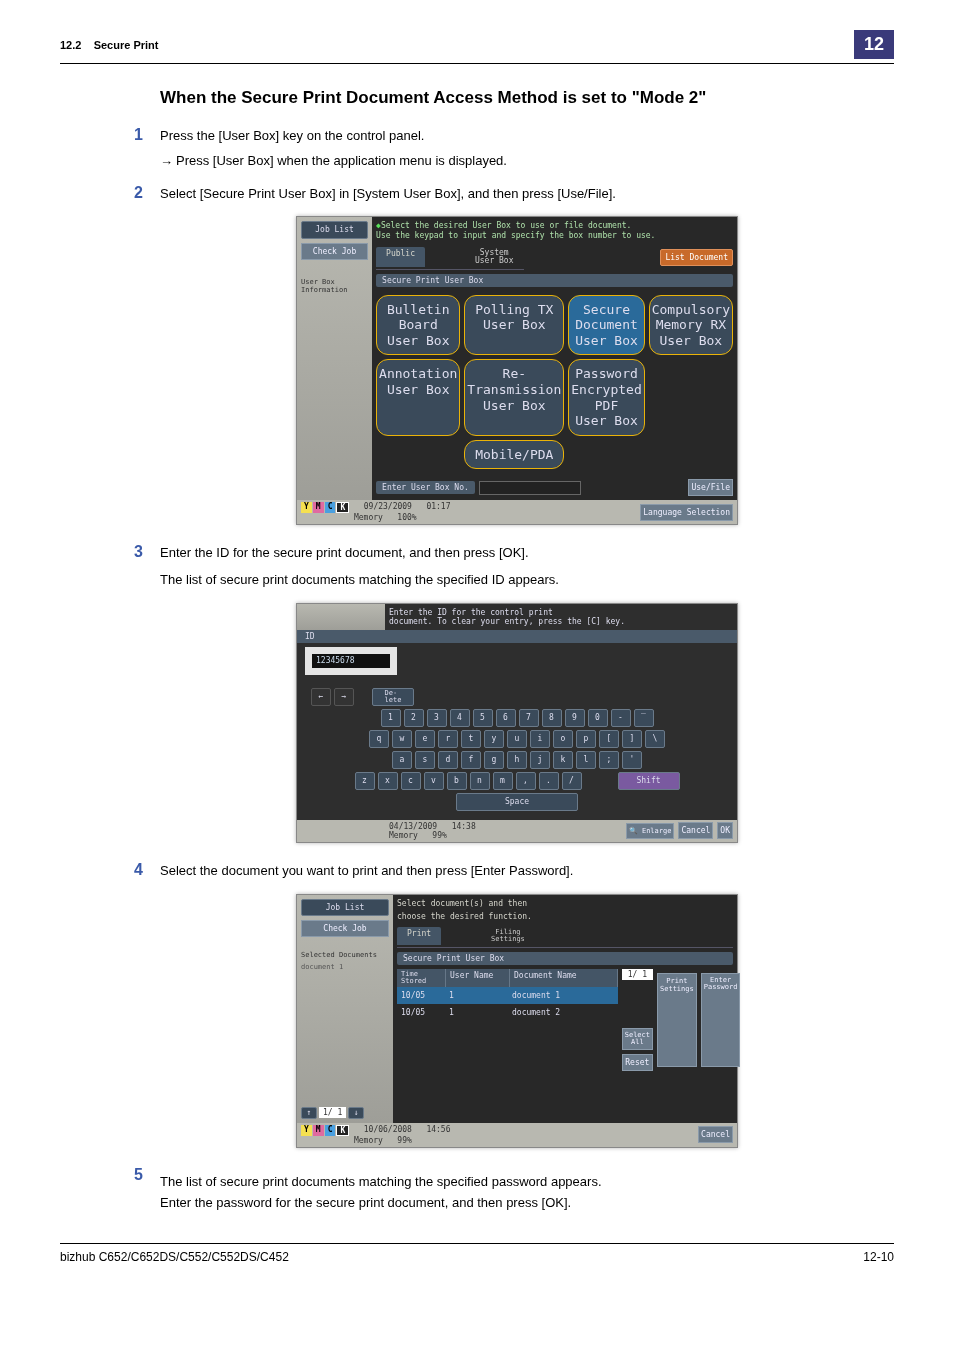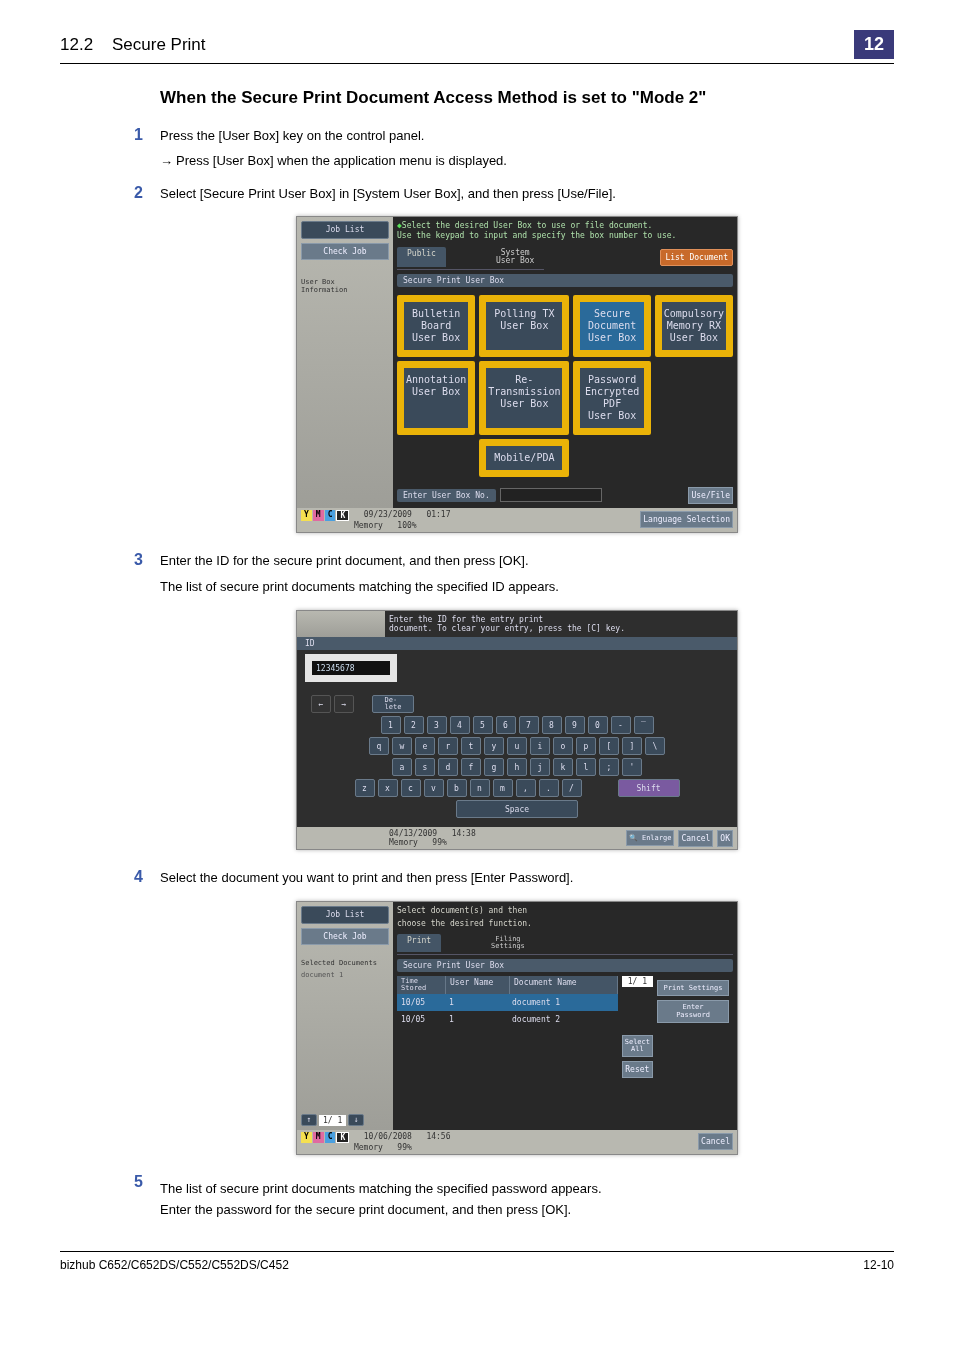--- a/index.html
+++ b/index.html
@@ -17,22 +17,22 @@
   }
   .header-row {
     display: flex;
     justify-content: space-between;
     align-items: center;
     border-bottom: 1px solid #000;
     padding-bottom: 4px;
     margin-bottom: 24px;
   }
   .header-left {
-    font-weight: normal;
-    font-size: 17px;
+    font-weight: bold;
+    font-size: 11px;
   }
   .header-right {
     background: #3a3a7a;
     color: #fff;
     font-weight: bold;
     font-size: 18px;
     padding: 4px 10px;
   }
   .content {
     margin-left: 100px;
@@ -126,22 +126,22 @@
   .ss-topmsg { color:#aee0aa; font-size:8px; line-height:1.2; }
   .ss-topmsg .diamond { color:#5adf5a; }
   .ss-tabs { display:flex; gap:40px; border-bottom:1px solid #556; padding:2px 0;}
   .ss-tab-a { background:#445566; padding:2px 10px; border-radius:2px 2px 0 0;}
   .ss-tab-b { padding:2px 10px; color:#ccc;}
   .ss-bar {
     background:#4a5a6a; padding:2px 6px; color:#dde; border-radius:2px;
   }
   .ss-grid { display:grid; grid-template-columns: repeat(4,1fr); gap:4px; margin-top:4px;}
   .ss-cell {
-    background:#3a4a5a; border:7px solid #eab308; border-radius:2px;
-    text-align:center; padding:6px 2px; color:#dde; font-size:10px; line-height:1.2;
+    background:#3a4a5a; border:1px solid #eab308; border-radius:12px;
+    text-align:center; padding:6px 2px; color:#dde; font-size:13px; line-height:1.2;
   }
   .ss-cell.sel { background:#2a6a9a; }
   .ss-cell.empty { visibility:hidden; }
   .ss-inputrow { display:flex; gap:4px; align-items:center; margin-top:6px;}
   .ss-input { flex:0 0 auto; width:100px; background:#222; border:1px solid #666; height:12px;}
   .ss-statusbar { background:#b8b8b0; display:flex; justify-content:space-between; padding:2px 4px; color:#333;}
   .ss-ymck {
     display:inline-flex; gap:1px;
   }
   .ss-ymck span { display:inline-block; padding:0 3px; font-weight:bold;}
@@ -166,21 +166,21 @@
     display:flex; align-items:center; padding:0 4px; margin:4px 8px;
   }
   
   .doclist-head{
     display:flex; background:#445566; color:#dde; font-size:8px;
   }
   .doclist-head span{ padding:2px 4px; border-right:1px solid #667788;}
   .docrow{ display:flex; font-size:8px; color:#dde; padding:2px 0;}
   .docrow span{ padding:2px 4px;}
   .docside{
-    width:72px; display:flex; flex-direction:column; gap:4px; padding:4px 4px 4px 0;
+    width:72px; display:flex; flex-direction:row; gap:4px; padding:4px 4px 4px 0;
   }
   .footer {
     display:flex; justify-content:space-between;
     border-top:1px solid #000;
     margin-top:30px; padding-top:6px;
     font-size:12px;
   }
 </style>
 </head>
 <body>
@@ -294,21 +294,21 @@
       <div class="step-body">
         <div>Enter the ID for the secure print document, and then press [OK].</div>
         <div style="margin-top:6px">The list of secure print documents matching the specified ID appears.</div>
       </div>
     </div>
 
     <div class="screenshot">
       <div style="display:flex">
         <div style="width:88px; background:linear-gradient(#b8b8b0,#9e9e98);"></div>
         <div style="flex:1; padding:4px; color:#dde;">
-          <div>Enter the ID for the entry print</div>
+          <div>Enter the ID for the control print</div>
           <div>document. To clear your entry, press the [C] key.</div>
         </div>
       </div>
       <div style="background:#4a5a6a; padding:2px 8px; color:#dde;">ID</div>
       <div class="kb-idfield">
           <span>12345678</span>
         </div>
       <div style="padding:6px">
         <div class="kb-row" style="justify-content:flex-start; padding-left:8px;">
           <div class="kb-key kb-dark">←</div>

